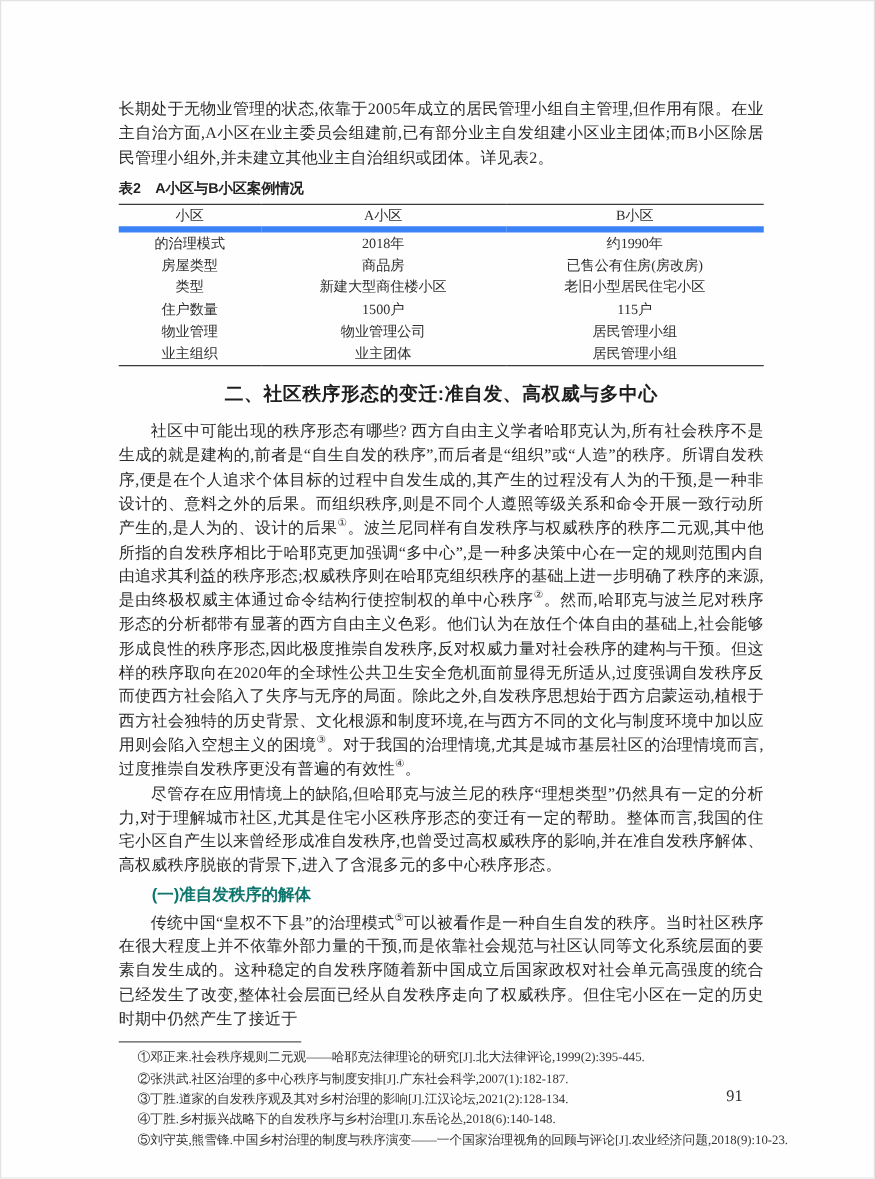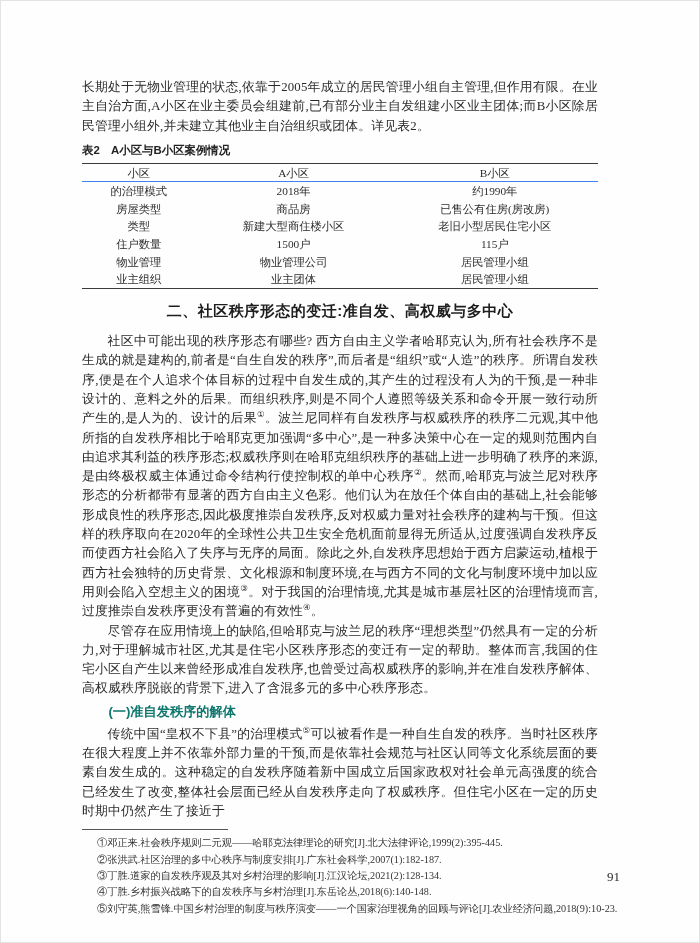--- a/index.html
+++ b/index.html
@@ -7,21 +7,21 @@
     position:relative;
     width:700px; height:943px;
     background:#fefefe;
     box-shadow: inset 0 0 0 1px #e3e3e3;
     font-family:"Liberation Serif","DejaVu Serif",serif;
     color:#2b2b2b;
     overflow:hidden;
   }
   .content {
     position:absolute;
-    left:82px; top:78px;
+    left:95px; top:78px;
     width:516px;
   }
   .body-text {
     margin:0;
     font-size:12.8px;
     line-height:19.3px;
     text-align:justify;
     text-indent:2em;
     letter-spacing:0.2px;
   }
@@ -46,21 +46,21 @@
     color:#2d2d2d;
     border-top:1.6px solid #3a3a3a;
     border-bottom:1.6px solid #3a3a3a;
   }
   table.case-table th, table.case-table td {
     font-weight:400;
     text-align:center;
     padding:1.8px 2px;
     line-height:14px;
   }
-  table.case-table thead tr { border-bottom:1px solid #3b82f6; }
+  table.case-table thead tr { border-bottom:5px solid #3b82f6; }
   table.case-table col.c1 { width:22%; }
   table.case-table col.c2 { width:38%; }
   table.case-table col.c3 { width:40%; }
   h2.section-heading {
     margin:13px 0 11px 0;
     text-align:center;
     font-family:"Liberation Sans","DejaVu Sans",sans-serif;
     font-weight:700;
     font-size:15px;
     color:#1e1e1e;
@@ -82,21 +82,21 @@
   .footnote-item {
     margin:0;
     font-size:10.2px;
     line-height:16.4px;
     color:#333;
     text-indent:15px;
     white-space:nowrap;
   }
   .page-number {
     position:absolute;
-    right:80px;
+    right:106px;
     bottom:58px;
     font-size:13px;
     color:#2b2b2b;
   }
 </style>
 </head>
 <body>
 
 <div class="page">
   <div class="content">

